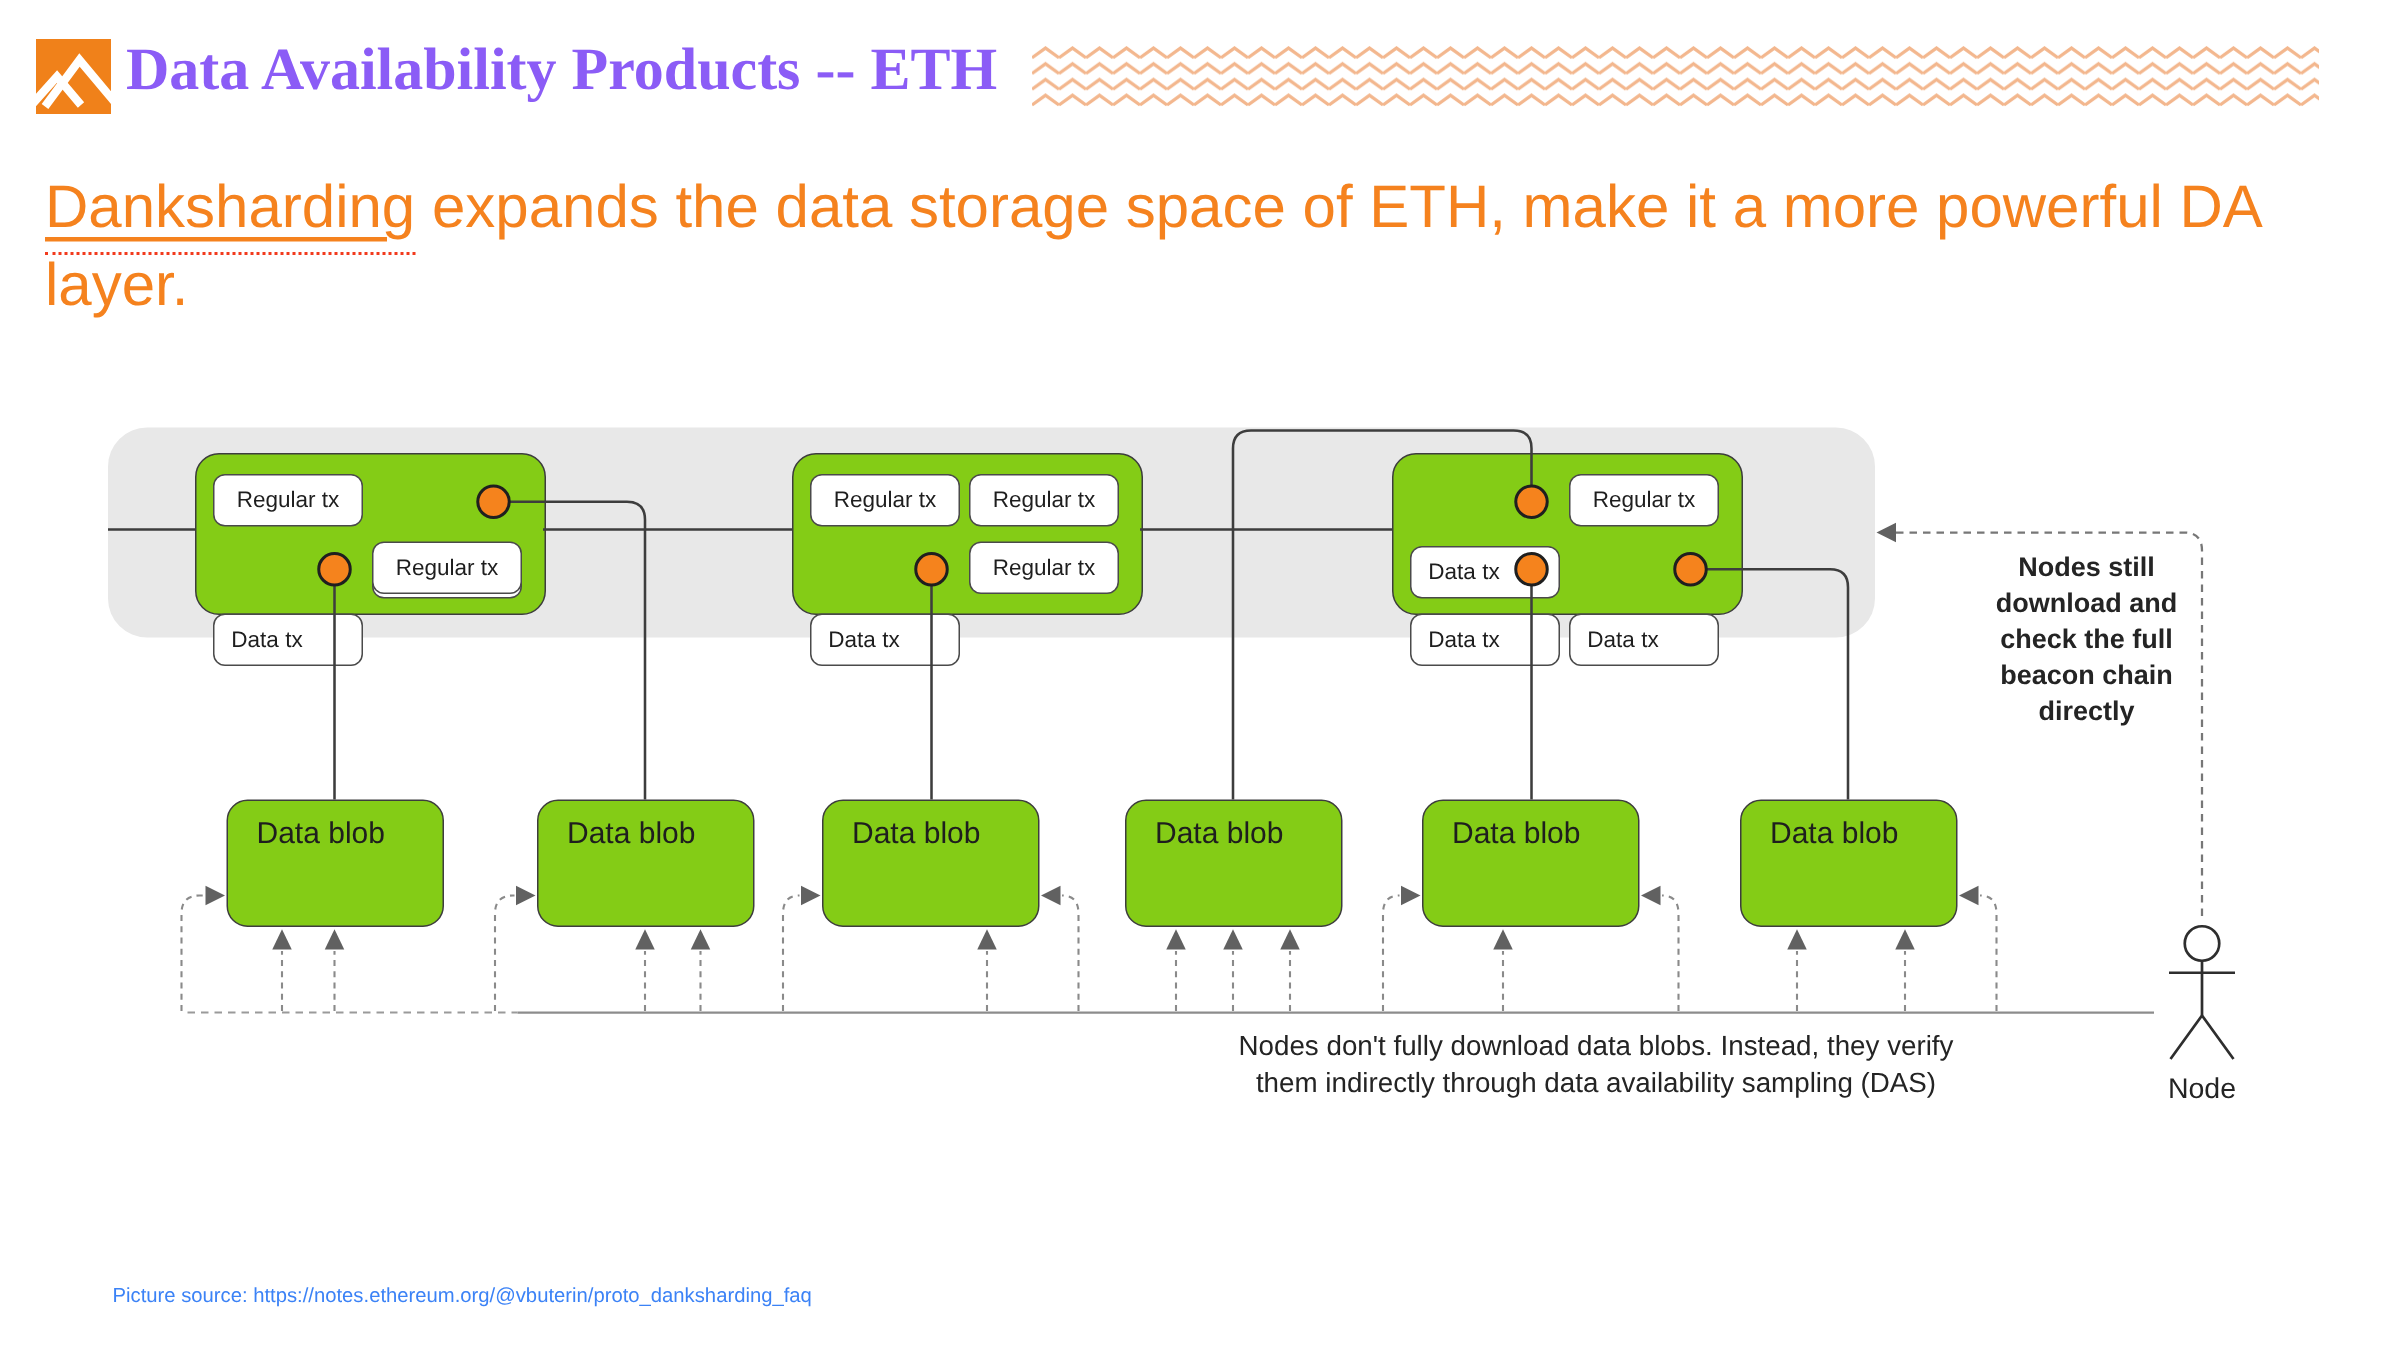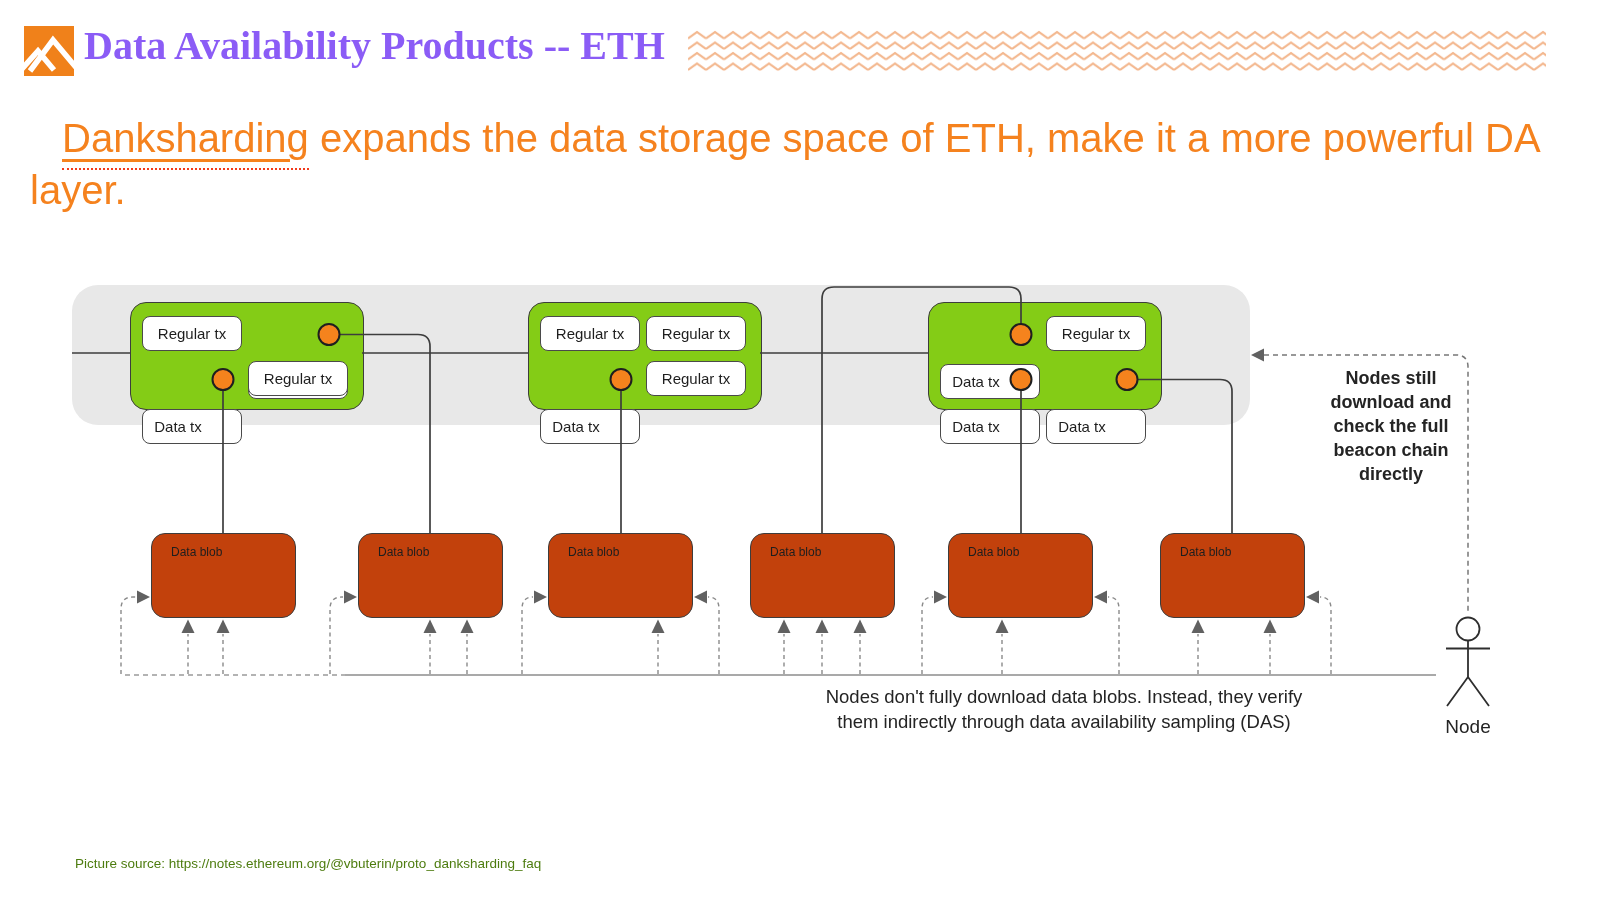--- a/index.html
+++ b/index.html
@@ -9,46 +9,46 @@
   
   .logo{position:absolute;left:24px;top:26px;width:50px;height:50px;}
   .page-title{position:absolute;left:84px;top:22px;font-family:"Liberation Serif",serif;
               font-weight:bold;font-size:40px;color:#8b5cf6;white-space:nowrap;text-align:right;}
   .hb-pattern{position:absolute;left:688px;top:30px;width:858px;height:42px;}
 
   
   .subtitle{position:absolute;left:30px;top:112px;width:1530px;font-size:40px;
             line-height:52px;color:#F5821E;font-weight:500;}
   .subtitle .hl{position:relative;text-decoration:underline;text-decoration-thickness:2.5px;
-                text-underline-offset:7px;margin-left:32px;}
+                text-underline-offset:7px;}
   .subtitle .hl::after{content:"";position:absolute;left:0;right:0;bottom:-10px;
                 border-bottom:2px dotted #f23a1d;}
 
   
   .beacon-band{position:absolute;left:72px;top:285px;width:1178px;height:140px;
                background:#e8e8e8;border-radius:26px;}
   .block{position:absolute;top:302px;width:232px;height:106px;background:#84cc16;
          border:1.6px solid #3d3d3d;border-radius:16px;}
   .cell{position:absolute;width:100px;height:35px;background:#fff;border:1.4px solid #4a4a4a;
         border-radius:8px;display:flex;align-items:center;justify-content:center;
         font-size:15px;color:#1e1e1e;box-sizing:border-box;}
   .cell.data{padding-right:28px;margin-top:48px;}
   .c0{left:11px;top:13px}.c1{left:117px;top:13px}.c2{left:11px;top:58px}.c3{left:117px;top:58px}
 
-  .blob{position:absolute;top:533px;width:145px;height:85px;background:#c2410c;
+  .blob{position:absolute;top:533px;width:145px;height:85px;background:#84cc16;
         border:1.6px solid #3d3d3d;border-radius:14px;box-sizing:border-box;
-        padding:11px 0 0 19px;font-size:12px;color:#1e1e1e;}
+        padding:11px 0 0 19px;font-size:20px;color:#1e1e1e;}
 
   .note{position:absolute;white-space:pre-line;text-align:center;color:#242424;}
   .note-blob{left:59px;top:450px;width:176px;font-size:16.5px;line-height:21px;}
   .note-beacon{left:1295px;top:366px;width:192px;font-size:18px;line-height:24px;font-weight:bold;}
   .note-das{left:814px;top:684px;width:500px;font-size:18.5px;line-height:25px;}
   .note-node{left:1428px;top:716px;width:80px;font-size:19px;}
 
-  .footer-src{position:absolute;left:75px;top:856px;font-size:13.5px;color:#4d7c0f;}
+  .footer-src{position:absolute;left:75px;top:856px;font-size:13.5px;color:#3b82f6;}
 
   svg.overlay{position:absolute;left:0;top:0;pointer-events:none;}
 </style>
 </head>
 <body>
 
 <div id="slide">
 
   <svg class="logo" viewBox="0 0 50 50">
     <rect x="0" y="0" width="50" height="50" fill="#F0811A"></rect>

